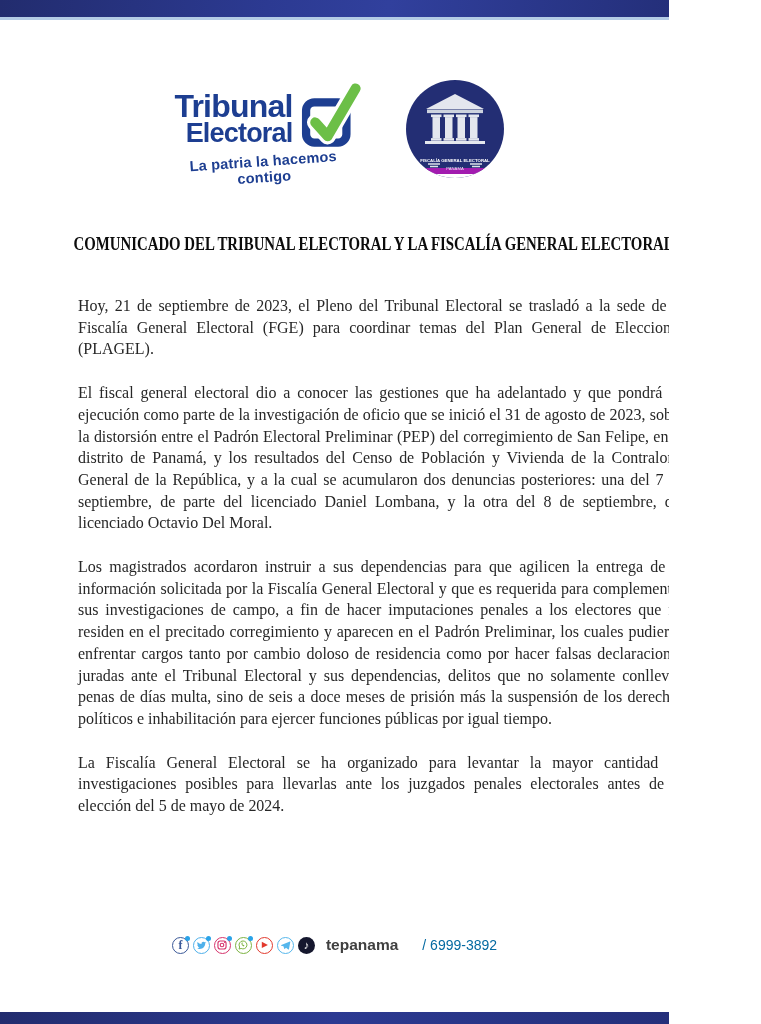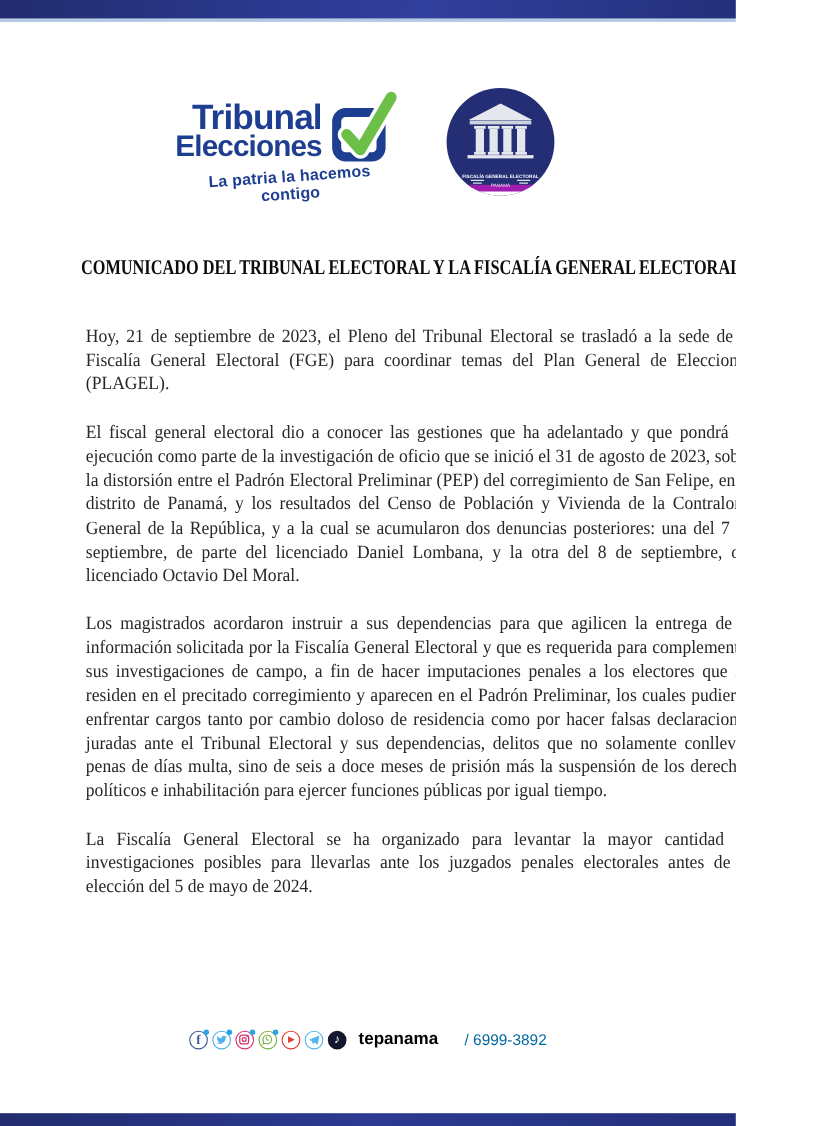--- a/index.html
+++ b/index.html
@@ -59,40 +59,40 @@
   .ic-fb{border:1.6px solid #3b5998;color:#3b5998;font-family:"Liberation Serif",serif;
          font-weight:bold;font-size:12px;padding-bottom:1px;}
   .ic-tw{border:1.6px solid #4fb0ea;}
   .ic-ig{border:1.6px solid #d6336c;}
   .ic-wa{border:1.6px solid #7cb342;}
   .ic-yt{border:1.6px solid #e23a2e;color:#e23a2e;font-size:8px;padding-left:1px;}
   .ic-tg{border:1.6px solid #56b7ec;}
   .ic-tt{background:#15172e;color:#ffffff;font-size:11px;}
   .dot{position:absolute;top:-2px;right:-2px;width:5px;height:5px;border-radius:50%;
        background:#2aa3e8;}
-  .handle{font-weight:bold;color:#000000;font-size:15.5px;margin-left:7px;}
+  .handle{font-weight:bold;color:#404040;font-size:15.5px;margin-left:7px;}
   .phone{color:#0369a1;font-size:14px;margin-left:20px;}
   .website{position:absolute;top:959px;left:0;width:100%;text-align:center;
            font-family:"Liberation Sans",sans-serif;font-weight:bold;font-size:17.5px;
            color:#1c3f94;letter-spacing:0.1px;}
 </style>
 </head>
 <body>
 
 <div class="page">
 
   <div class="topbar"></div>
 
   <div class="logos">
 
     <div class="te">
       <div class="te-row">
         <div class="te-text">
           <div class="te-l1">Tribunal</div>
-          <div class="te-l2">Elecciones</div>
+          <div class="te-l2">Electoral</div>
         </div>
         <svg class="te-check" viewBox="0 0 72 76">
           <rect x="11" y="23" width="44" height="44" rx="9" fill="none" stroke="#1d3e91" stroke-width="9"></rect>
           <path d="M21 45 L34.5 60 L65 8" fill="none" stroke="#ffffff" stroke-width="18" stroke-linecap="round" stroke-linejoin="round"></path>
           <path d="M21 45 L34.5 60 L65 8" fill="none" stroke="#6cbf47" stroke-width="11" stroke-linecap="round" stroke-linejoin="round"></path>
         </svg>
       </div>
       <div class="te-tagline">La patria la hacemos contigo</div>
     </div>
 

